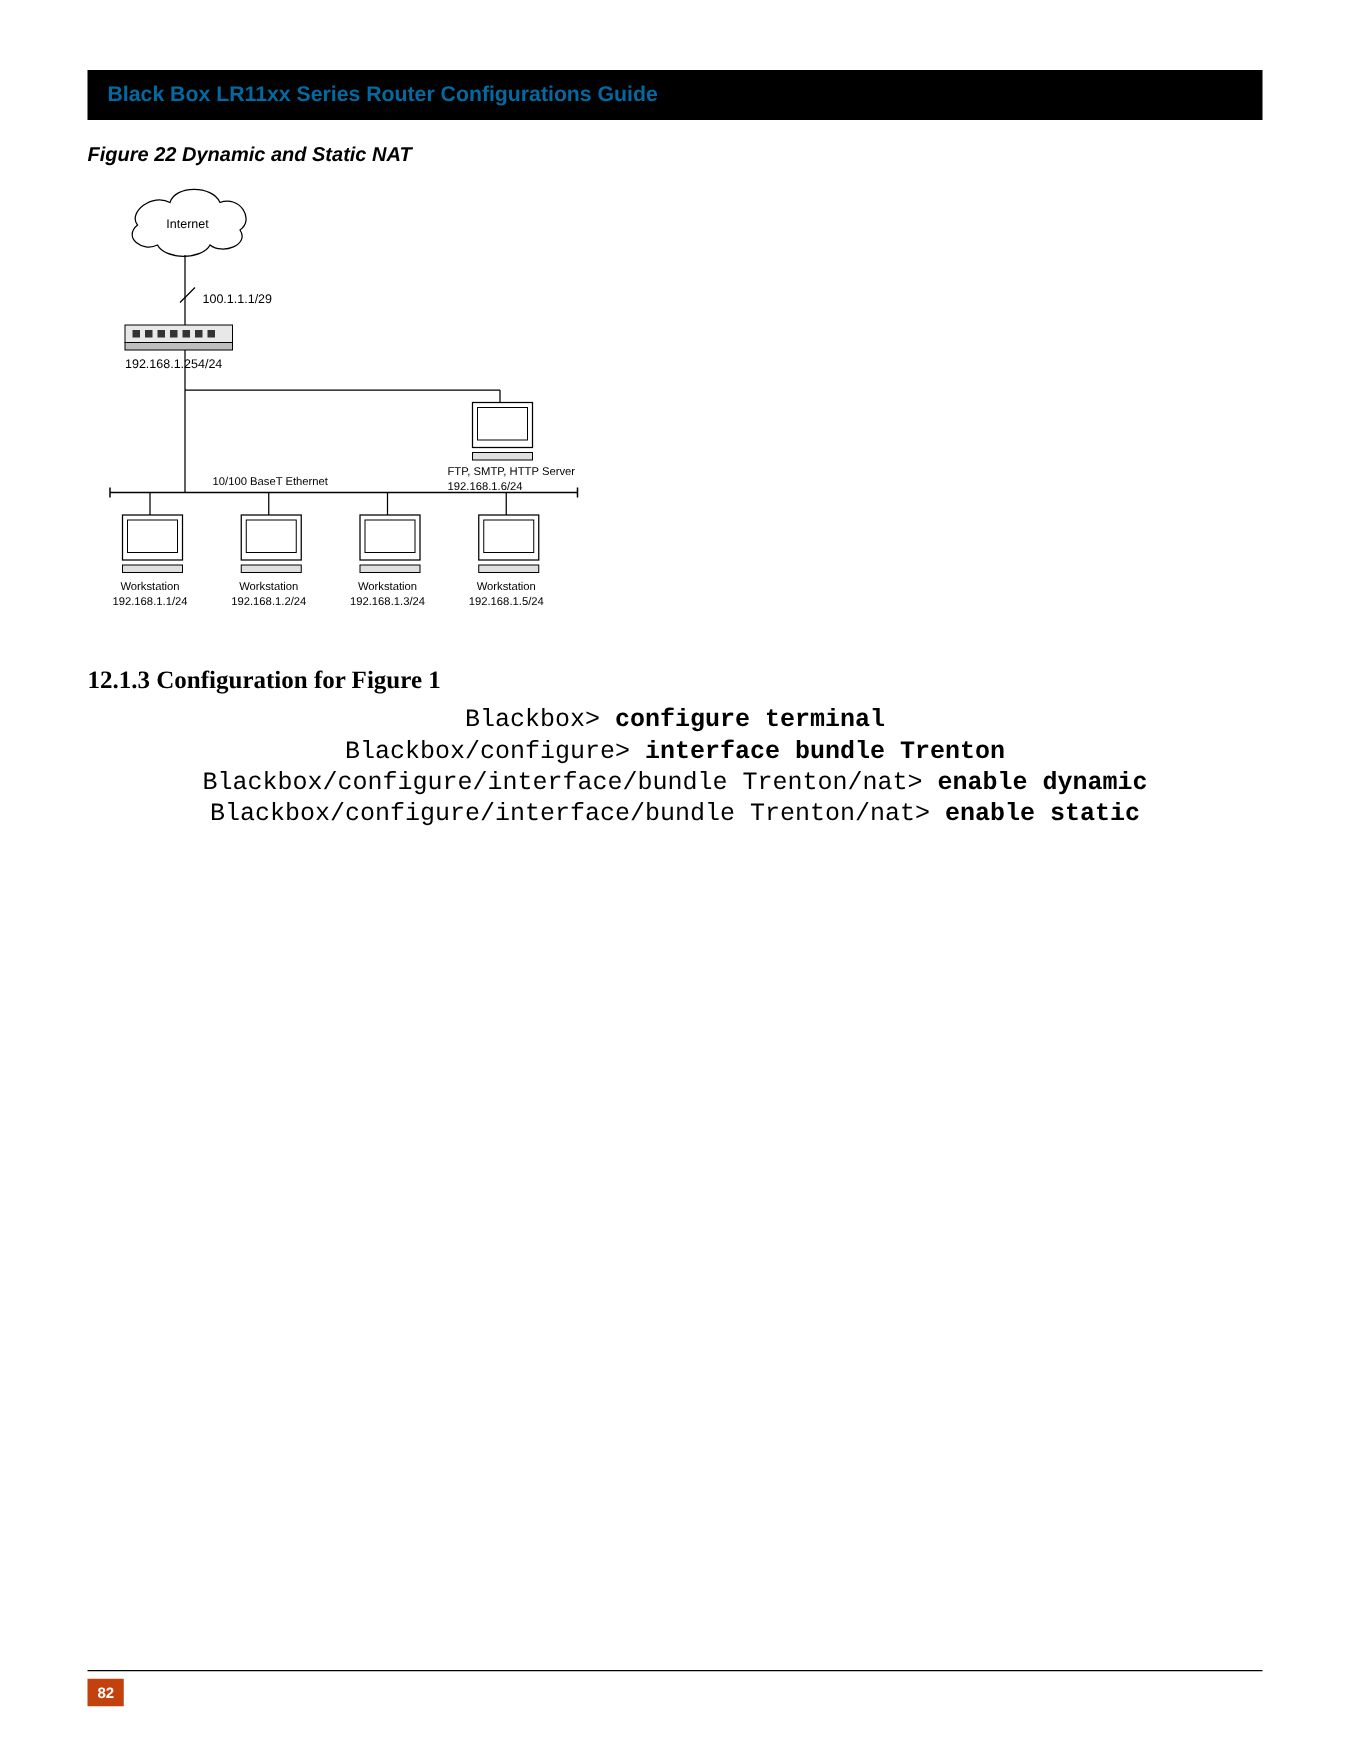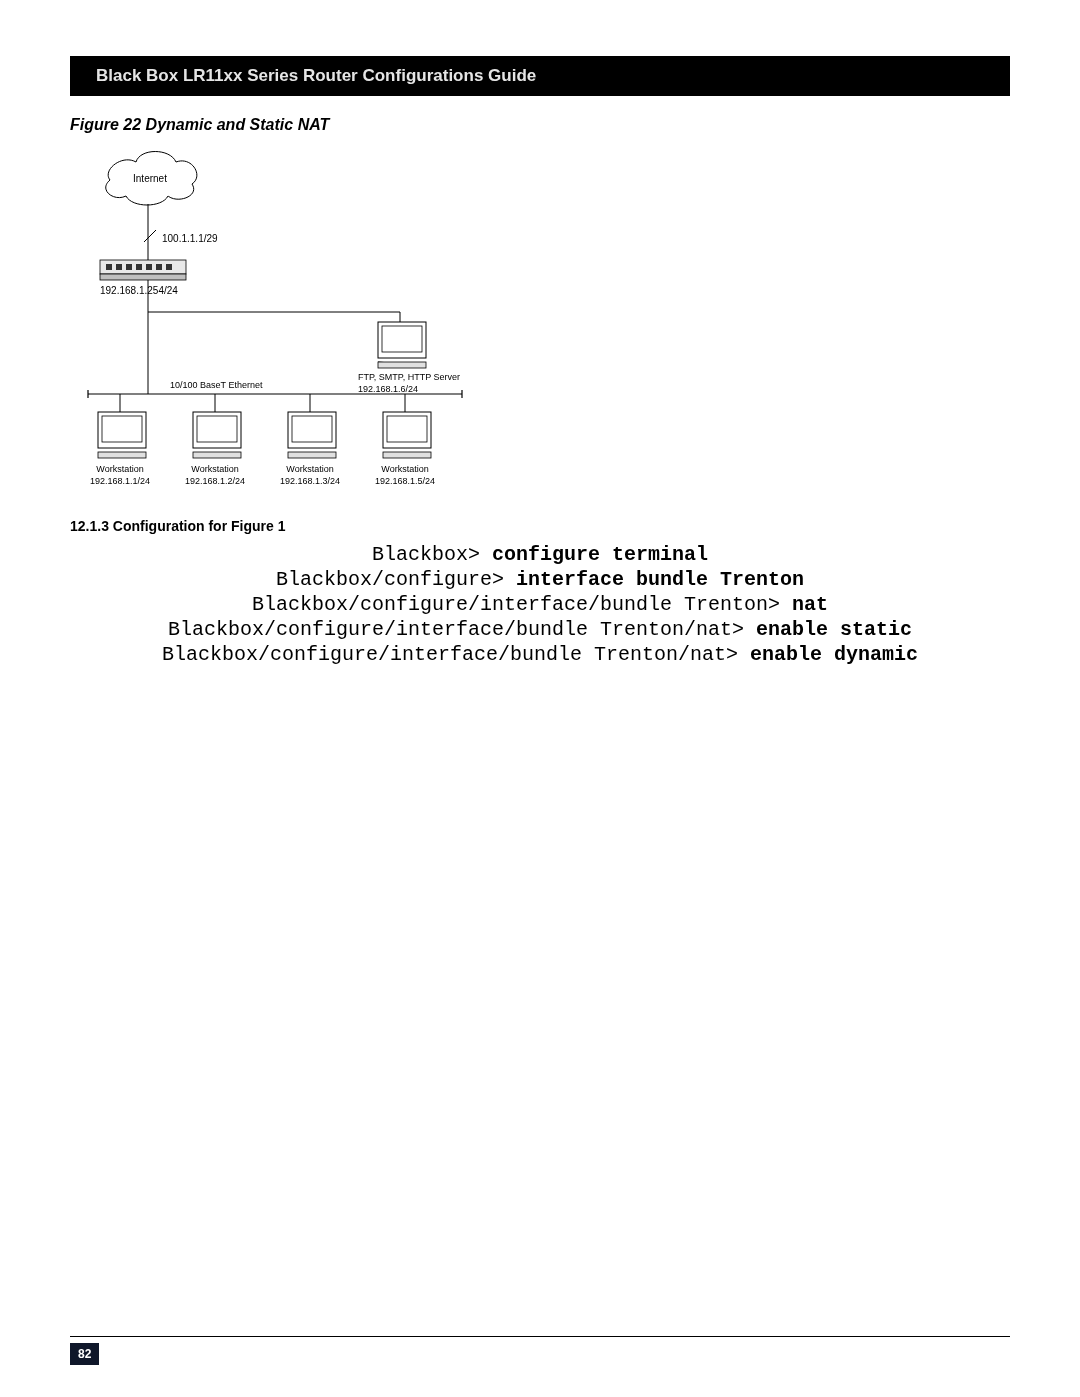--- a/index.html
+++ b/index.html
@@ -12,22 +12,22 @@
   }
   .page {
     width: 1080px;
     height: 1397px;
     position: relative;
     box-sizing: border-box;
     padding: 56px 70px 40px 70px;
   }
   .header-bar {
     background: #000;
-    color: #e5e5e5;
-    padding: 10px 26px;
+    color: #0369a1;
+    padding: 10px 16px;
     font-family: Arial, Helvetica, sans-serif;
     font-weight: bold;
     font-size: 17px;
   }
   .body-text {
     margin-top: 50px;
     font-size: 18.5px;
     line-height: 1.25;
   }
   .figure-caption {
@@ -38,24 +38,24 @@
     font-size: 16px;
   }
   .figure-area {
     margin-top: 8px;
     font-family: Arial, Helvetica, sans-serif;
   }
   .figure-area svg {
     display: block;
   }
   .section-heading {
-    font-family: Liberation Sans, sans-serif;
-    font-weight: bold;
-    font-size: 14px;
-    margin-top: 6px;
+    font-family: Liberation Serif, serif;
+    font-weight: bold;
+    font-size: 20px;
+    margin-top: 21px;
   }
   .terminal {
     margin-top: 8px;
     font-family: "Courier New", Courier, monospace;
     font-size: 20px;
     line-height: 1.25;
     white-space: nowrap;
     text-align: center;
   }
   .terminal .line { display: block; }
@@ -64,21 +64,21 @@
     position: absolute;
     left: 70px;
     right: 70px;
     bottom: 60px;
     border-top: 1px solid #000;
   }
   .page-number-box {
     position: absolute;
     left: 70px;
     bottom: 32px;
-    background: #0f172a;
+    background: #c2410c;
     color: #fff;
     font-family: Arial, Helvetica, sans-serif;
     font-weight: bold;
     font-size: 12px;
     padding: 4px 8px;
   }
   .diagram-text { font-size: 10px; fill: #000; }
   .diagram-text-sm { font-size: 9px; fill: #000; }
 </style>
 </head>
@@ -184,21 +184,20 @@
       <text x="335" y="330" text-anchor="middle" class="diagram-text-sm">Workstation</text>
       <text x="335" y="342" text-anchor="middle" class="diagram-text-sm">192.168.1.5/24</text>
     </svg>
   </div>
 
   <div class="section-heading">12.1.3 Configuration for Figure 1</div>
 
   <div class="terminal">
     <span class="line"><span>Blackbox&gt; </span><span class="cmd">configure terminal</span></span>
     <span class="line"><span>Blackbox/configure&gt; </span><span class="cmd">interface bundle Trenton</span></span>
-    <span class="line"><span>Blackbox/configure/interface/bundle Trenton&gt; </span><span class="cmd">nat</span></span>
+    <span class="line"><span>Blackbox/configure/interface/bundle Trenton/nat&gt; </span><span class="cmd">enable dynamic</span></span>
     <span class="line"><span>Blackbox/configure/interface/bundle Trenton/nat&gt; </span><span class="cmd">enable static</span></span>
-    <span class="line"><span>Blackbox/configure/interface/bundle Trenton/nat&gt; </span><span class="cmd">enable dynamic</span></span>
   </div>
 
   <div class="footer-rule"></div>
   <div class="page-number-box">82</div>
 
 </div>
 
 </body></html>

